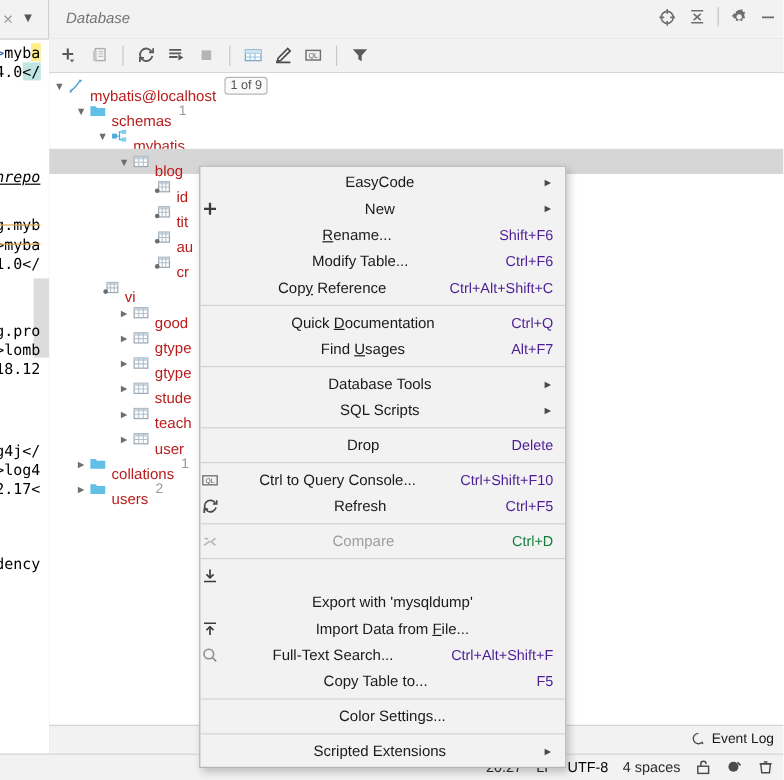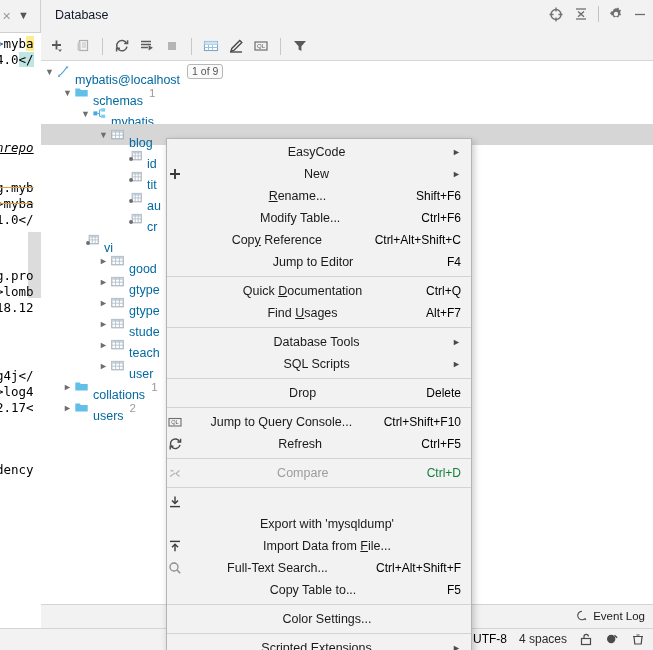--- a/index.html
+++ b/index.html
@@ -46,21 +46,21 @@
     background: #f2f2f2; border-bottom: 1px solid #d0d0d0;
     pointer-events: auto;
   }
   .tw-tabarea {
     position: absolute; left: 0; top: 0; width: 41px; height: 32px;
     background: #f2f2f2; border-bottom: 1px solid #d0d0d0;
     pointer-events: auto;
   }
   .tw-title {
     position: absolute; left: 14px; top: 8px;
-    font-size: 12.5px; color: #0f172a;
+    font-size: 12.5px; color: #737373; font-style: italic;
   }
   .hdr-icons {
     position: absolute; right: 6px; top: 6px;
     display: flex; align-items: center; gap: 9px;
   }
   .hdr-icons .sep {
     width: 1px; height: 16px; background: #c4c4c4;
   }
   .icon-btn { cursor: default; line-height: 0; }
 
@@ -92,21 +92,21 @@
   .trow {
     position: relative; height: 21px; display: flex; align-items: center;
     font-size: 12.5px; white-space: nowrap;
   }
   .trow.sel { background: #d6d6d6; }
   .tw-arrow {
     width: 13px; display: inline-block; text-align: center;
     color: #6e6e6e; font-size: 9px; flex: none;
   }
   .tw-ico { width: 17px; flex: none; line-height: 0; display:inline-block; text-align:center;}
-  .tw-label { color: #0369a1; margin-left: 2px; margin-top: 16px; }
+  .tw-label { color: #b91c1c; margin-left: 2px; margin-top: 16px; }
   .tw-count { color: #9a9a9a; margin-left: 6px; font-size: 11.5px; }
   .tw-badge {
     margin-left: 7px; font-size: 10.5px; color: #555;
     border: 1px solid #b7b7b7; border-radius: 3px; padding: 0 4px;
     background: #fafafa; line-height: 13px;
   }
 
   
   .bottom-bar {
     position: absolute; left: 41px; top: 604px; width: 612px; height: 24px;
@@ -141,21 +141,21 @@
     padding: 2px 0 2px 0;
   }
   .mi {
     position: relative; height: 22px; display: flex; align-items: center;
     font-size: 12.5px; color: #1a1a1a; padding: 0 10px 0 0;
   }
   .mi.disabled { color: #9d9d9d; }
   .mi-ico { width: 26px; flex: none; text-align: center; line-height: 0; }
   .mi-label { flex: 1; text-align: center; }
   .mi-label u { text-decoration: underline; }
-  .mi-accel { color: #000000; font-size: 12px; margin-left: 14px; }
+  .mi-accel { color: #4c1d95; font-size: 12px; margin-left: 14px; }
   .mi.disabled .mi-accel { color: #15803d; }
   .mi-arrow {
     margin-left: 12px; color: #4a4a4a; font-size: 9px;
   }
   .msep { height: 1px; background: #d3d3d3; margin: 3px 0; }
 
   svg { display: block; }
 </style>
 </head>
 <body>
@@ -499,25 +499,20 @@
       <div class="mi">
         <span class="mi-ico"></span>
         <span class="mi-label">Modify Table...</span>
         <span class="mi-accel">Ctrl+F6</span>
       </div>
       <div class="mi">
         <span class="mi-ico"></span>
         <span class="mi-label">Cop<u>y</u> Reference</span>
         <span class="mi-accel">Ctrl+Alt+Shift+C</span>
       </div>
-      <div class="mi">
-        <span class="mi-ico"></span>
-        <span class="mi-label">Jump to Editor</span>
-        <span class="mi-accel">F4</span>
-      </div>
       <div class="msep"></div>
       <div class="mi">
         <span class="mi-ico"></span>
         <span class="mi-label">Quick <u>D</u>ocumentation</span>
         <span class="mi-accel">Ctrl+Q</span>
       </div>
       <div class="mi">
         <span class="mi-ico"></span>
         <span class="mi-label">Find <u>U</u>sages</span>
         <span class="mi-accel">Alt+F7</span>
@@ -538,21 +533,21 @@
         <span class="mi-ico"></span>
         <span class="mi-label">Drop</span>
         <span class="mi-accel">Delete</span>
       </div>
       <div class="msep"></div>
       <div class="mi">
         <span class="mi-ico"><span style="line-height: 0;"><svg width="16" height="16" viewBox="0 0 16 16">
               <rect x="2" y="4.5" width="12" height="7.5" fill="none" stroke="#6e6e6e" stroke-width="1.1"></rect>
               <text x="8" y="10.4" font-family="Liberation Sans, sans-serif" font-size="5.6" fill="#5a5a5a" text-anchor="middle">QL</text>
             </svg></span></span>
-        <span class="mi-label">Jump to Query Console...</span>
+        <span class="mi-label">Ctrl to Query Console...</span>
         <span class="mi-accel">Ctrl+Shift+F10</span>
       </div>
       <div class="mi">
         <span class="mi-ico"><span style="line-height: 0;"><svg width="16" height="16" viewBox="0 0 16 16">
               <path d="M12.6 5.6A4.8 4.8 0 1 0 13 8.8" fill="none" stroke="#4a4a4a" stroke-width="1.4"></path>
               <path d="M13.6 2.8v3.2h-3.2" fill="none" stroke="#4a4a4a" stroke-width="1.4"></path>
               <path d="M3.2 13.4v-3.2h3.2" fill="none" stroke="#4a4a4a" stroke-width="1.4"></path>
             </svg></span></span>
         <span class="mi-label">Refresh</span>
         <span class="mi-accel">Ctrl+F5</span>

